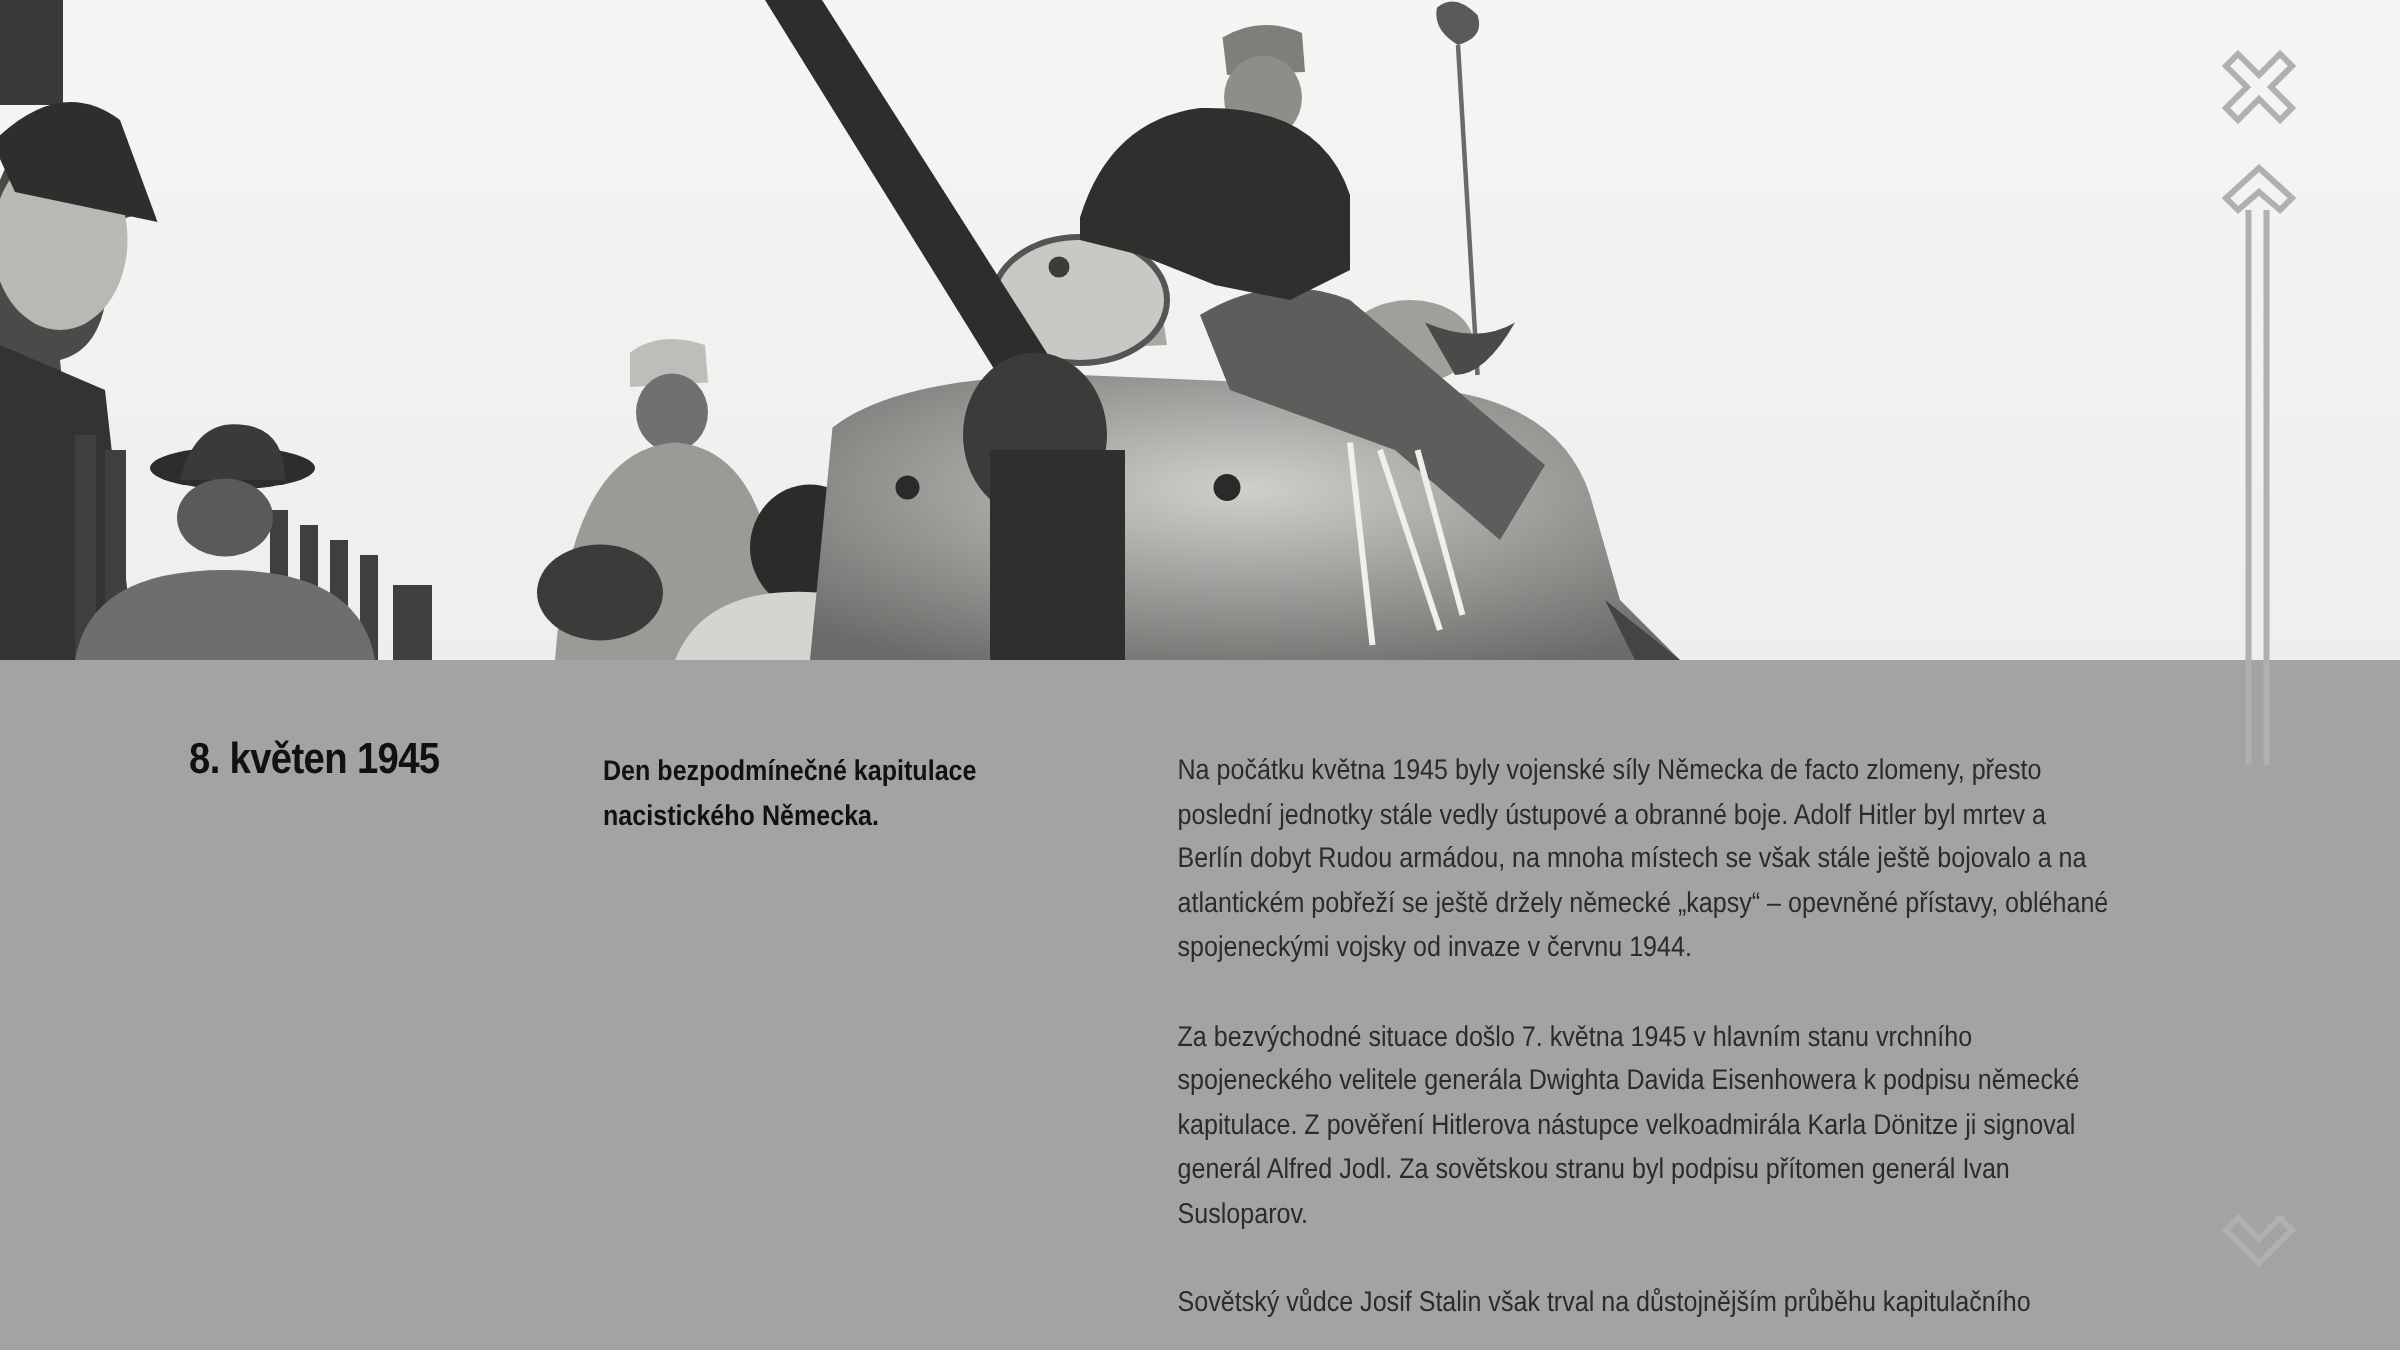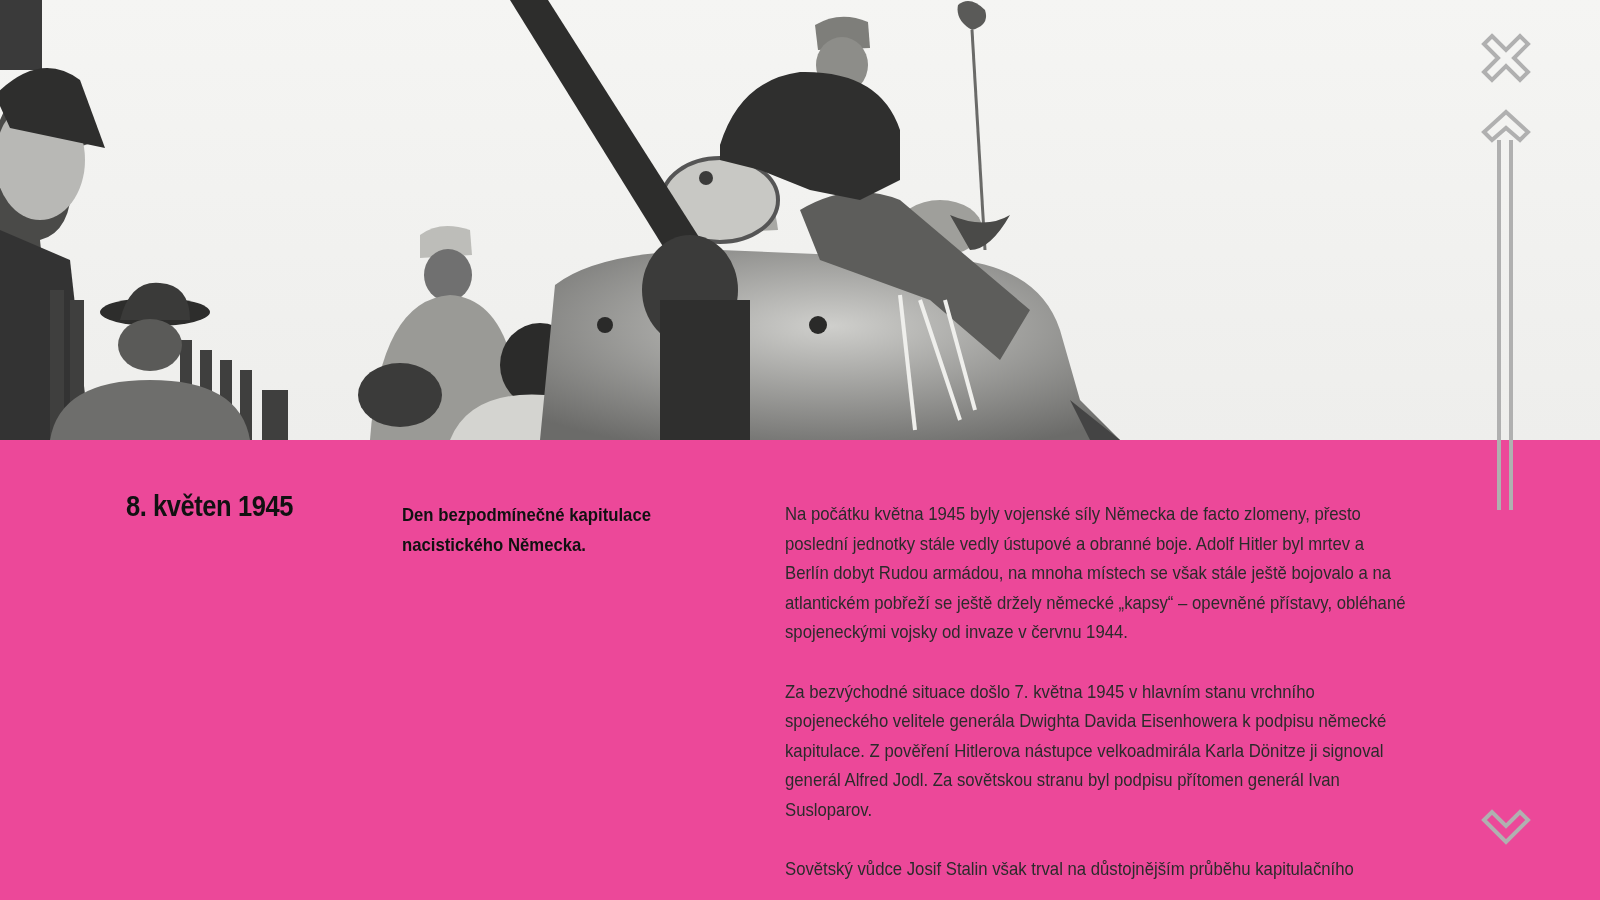--- a/index.html
+++ b/index.html
@@ -7,21 +7,21 @@
       width: 1600px;
       height: 900px;
       overflow: hidden;
       background: #ffffff;
       font-family: "Liberation Sans", "DejaVu Sans", sans-serif;
     }
     .page {
       position: relative;
       width: 1600px;
       height: 900px;
-      background: #ec4899;
+      background: #a3a3a3;
     }
     
     .hero {
       position: absolute;
       left: 0; top: 0;
       width: 1600px; height: 440px;
       background: #f4f4f2;
       overflow: hidden;
     }
     .hero svg { display: block; }

